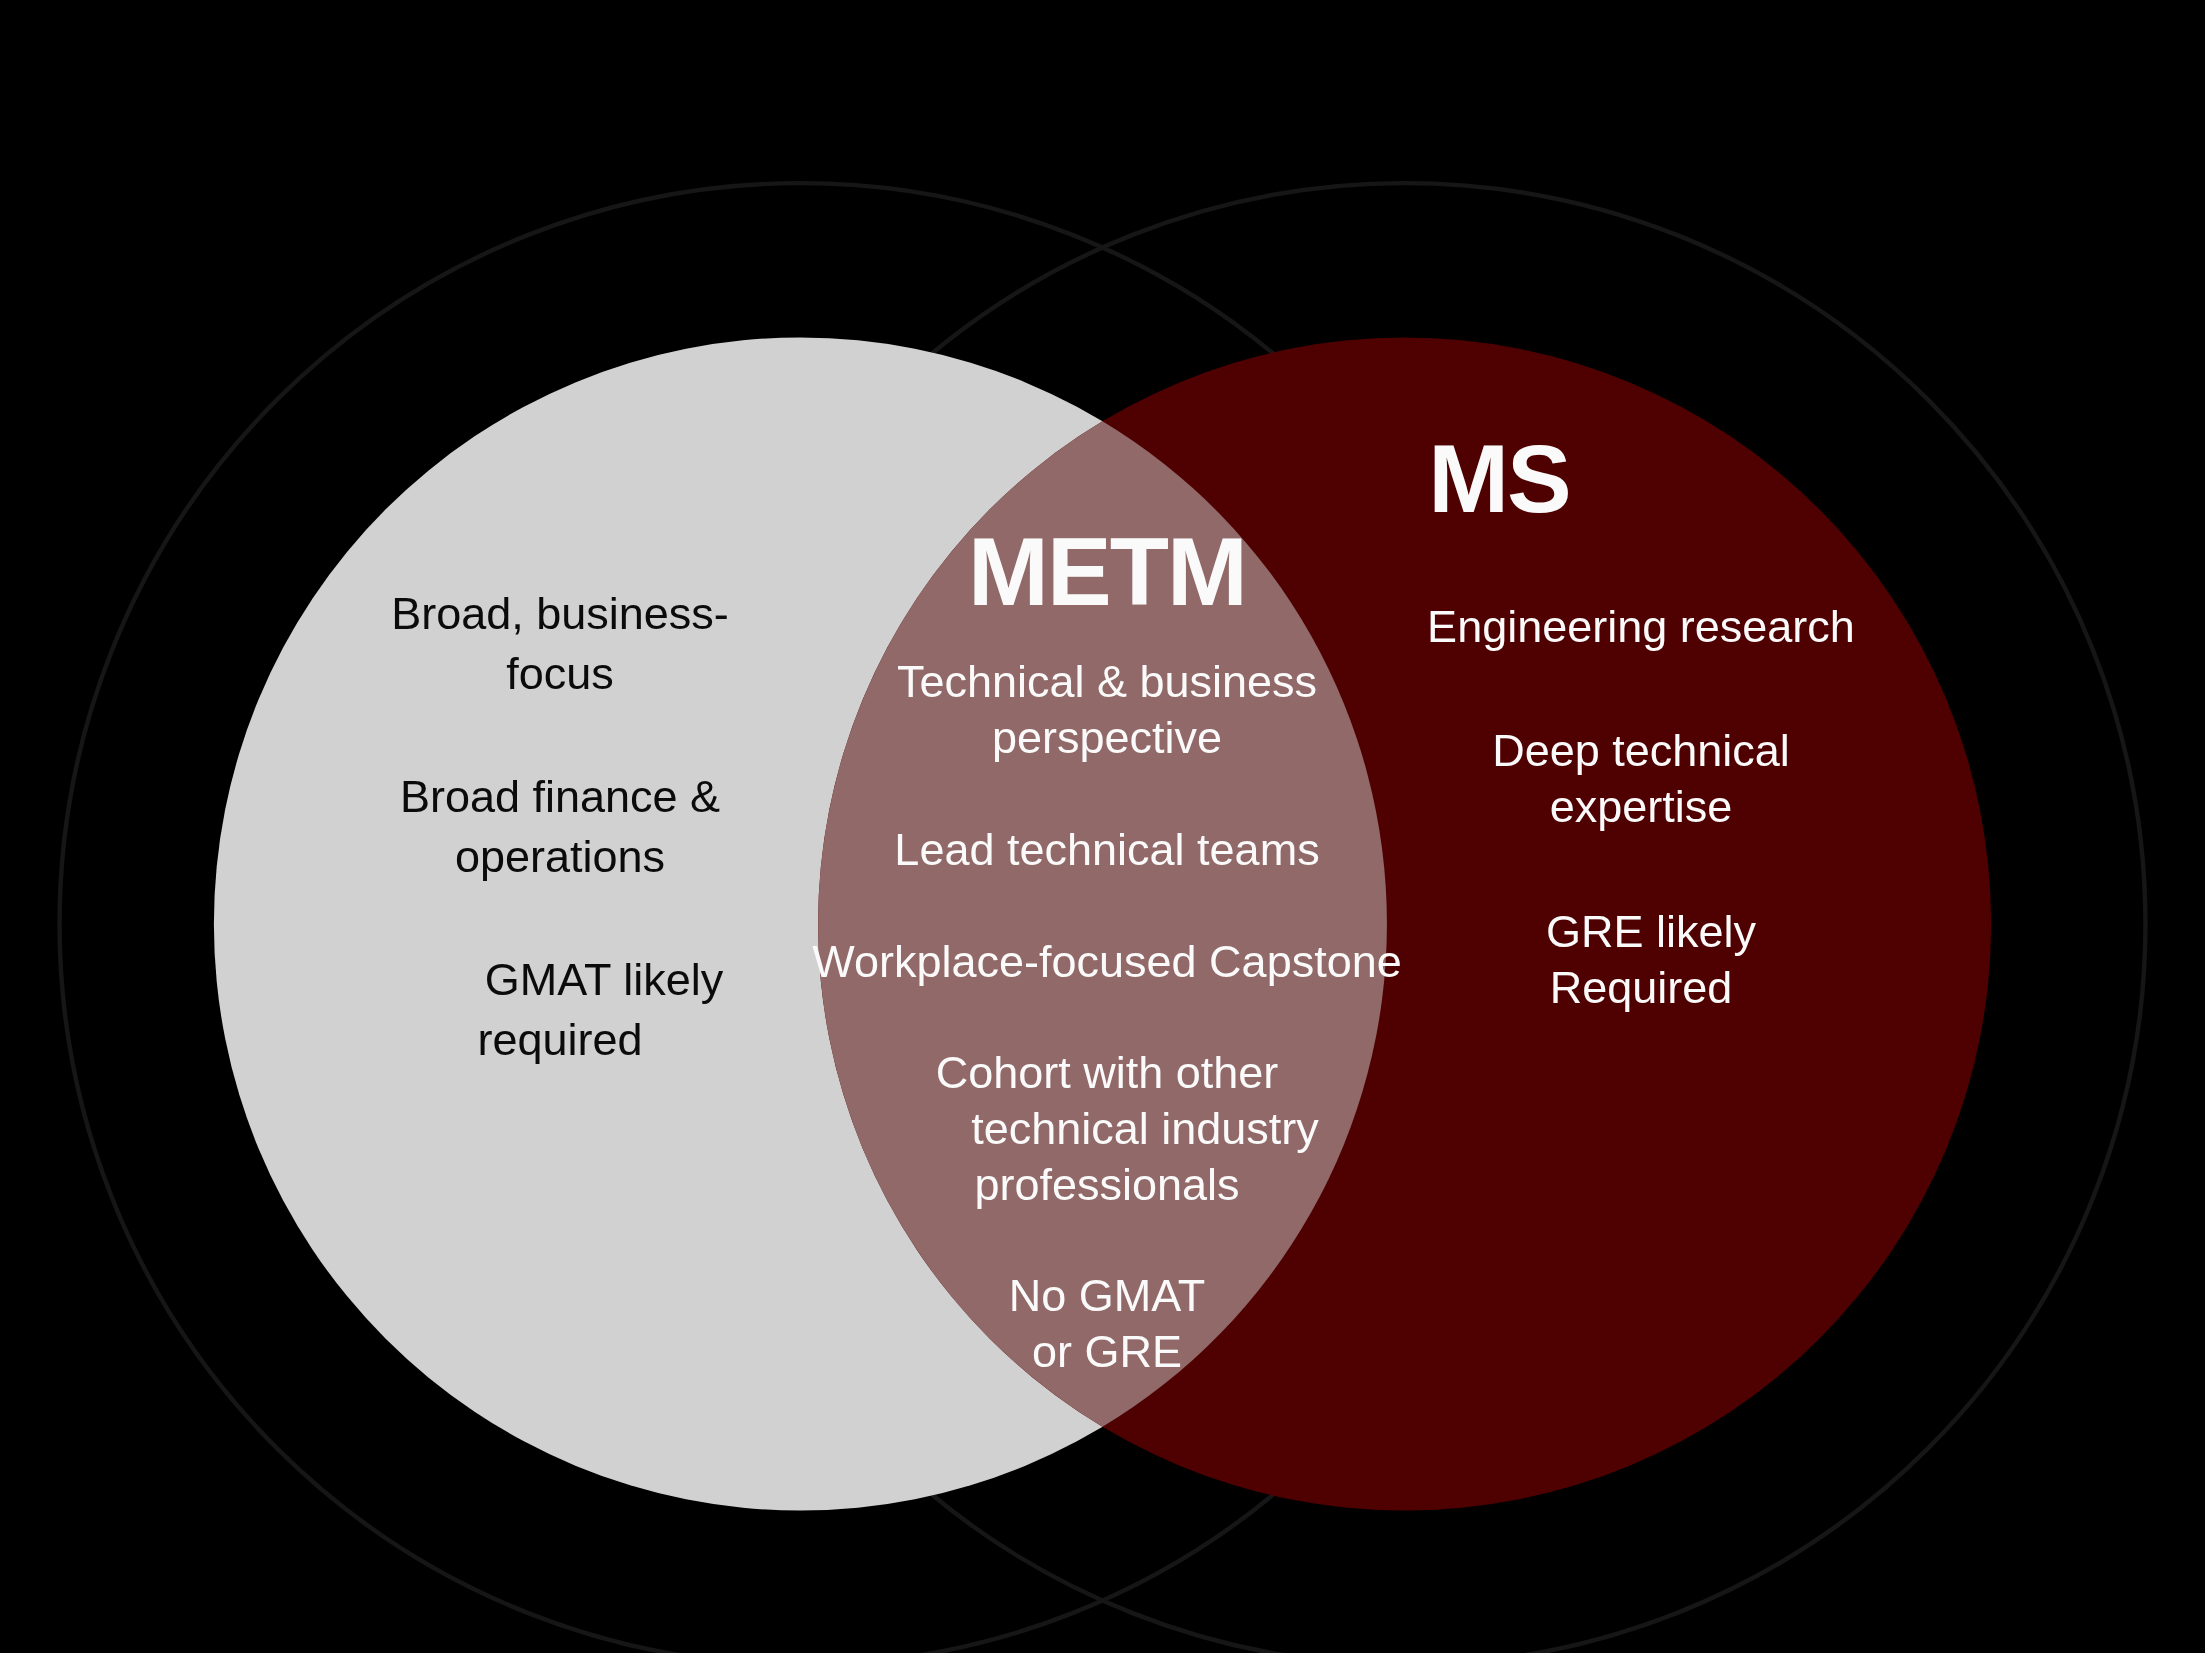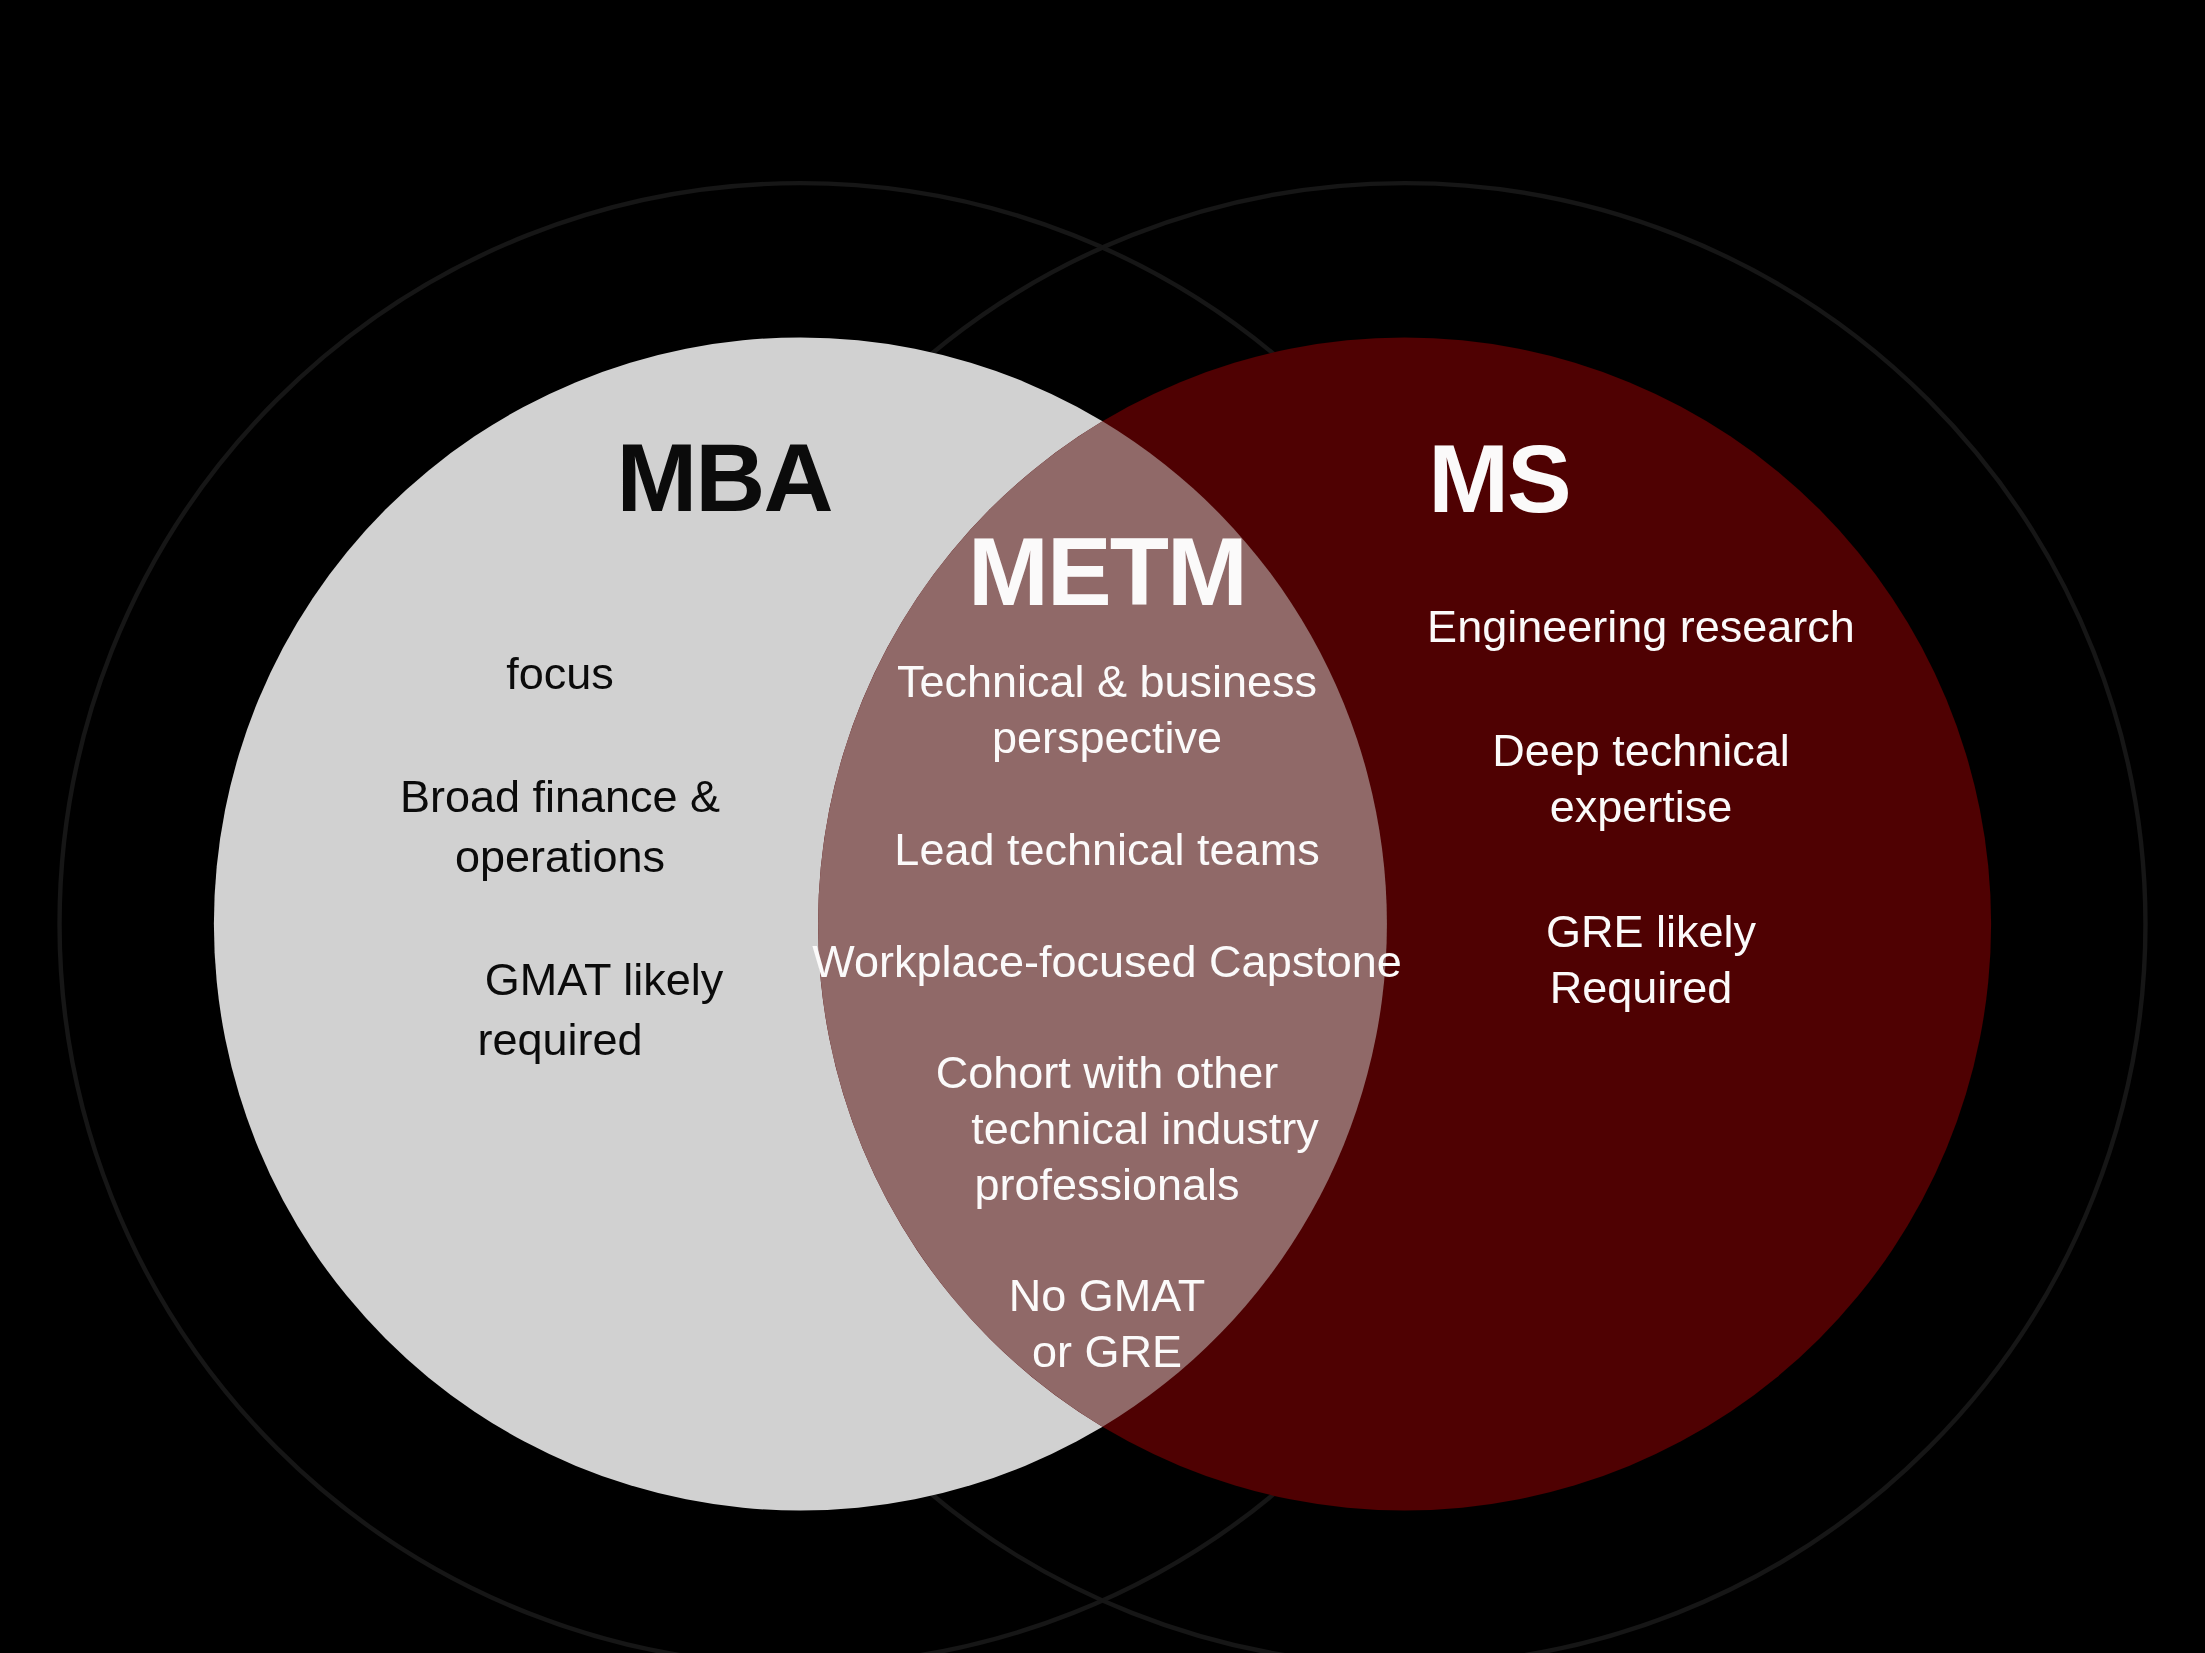--- a/index.html
+++ b/index.html
@@ -48,24 +48,24 @@
     <circle cx="1815" cy="2095" r="1680" fill="none" stroke-width="10" stroke="#161616"></circle>
     <circle cx="3185" cy="2095" r="1680" fill="none" stroke-width="10" stroke="#161616"></circle>
 
     <circle cx="1815" cy="2095" r="1330" fill="#d1d1d1"></circle>
 
     <circle cx="3185" cy="2095" r="1330" fill="#4f0102"></circle>
 
     <path d="M2500 955 A1330 1330 0 0 1 2500 3235 A1330 1330 0 0 1 2500 955 Z" fill="#906968"></path>
   </svg>
 
-  <div class="t-line title dark-text" style="left:724px; top:477px;">MBA</div>
   <div class="t-line title light-text" style="left:1107px; top:571px;text-align:right;">METM</div>
   <div class="t-line title light-text" style="left:1499px; top:478px;">MS</div>
 
+  <div class="t-line dark-text" style="left:560px; top:613px;">Broad, business-</div>
   <div class="t-line dark-text" style="left:560px; top:673px;">focus</div>
   <div class="t-line dark-text" style="left:560px; top:796px;">Broad finance &amp;</div>
   <div class="t-line dark-text" style="left:560px; top:856px;">operations</div>
   <div class="t-line dark-text" style="left:560px; top:979px;margin-left:44px;">GMAT likely</div>
   <div class="t-line dark-text" style="left:560px; top:1039px;">required</div>
 
   <div class="t-line light-text" style="left:1107px; top:681px;">Technical &amp; business</div>
   <div class="t-line light-text" style="left:1107px; top:737px;">perspective</div>
   <div class="t-line light-text" style="left:1107px; top:849px;">Lead technical teams</div>
   <div class="t-line light-text" style="left:1107px; top:961px;">Workplace-focused Capstone</div>

